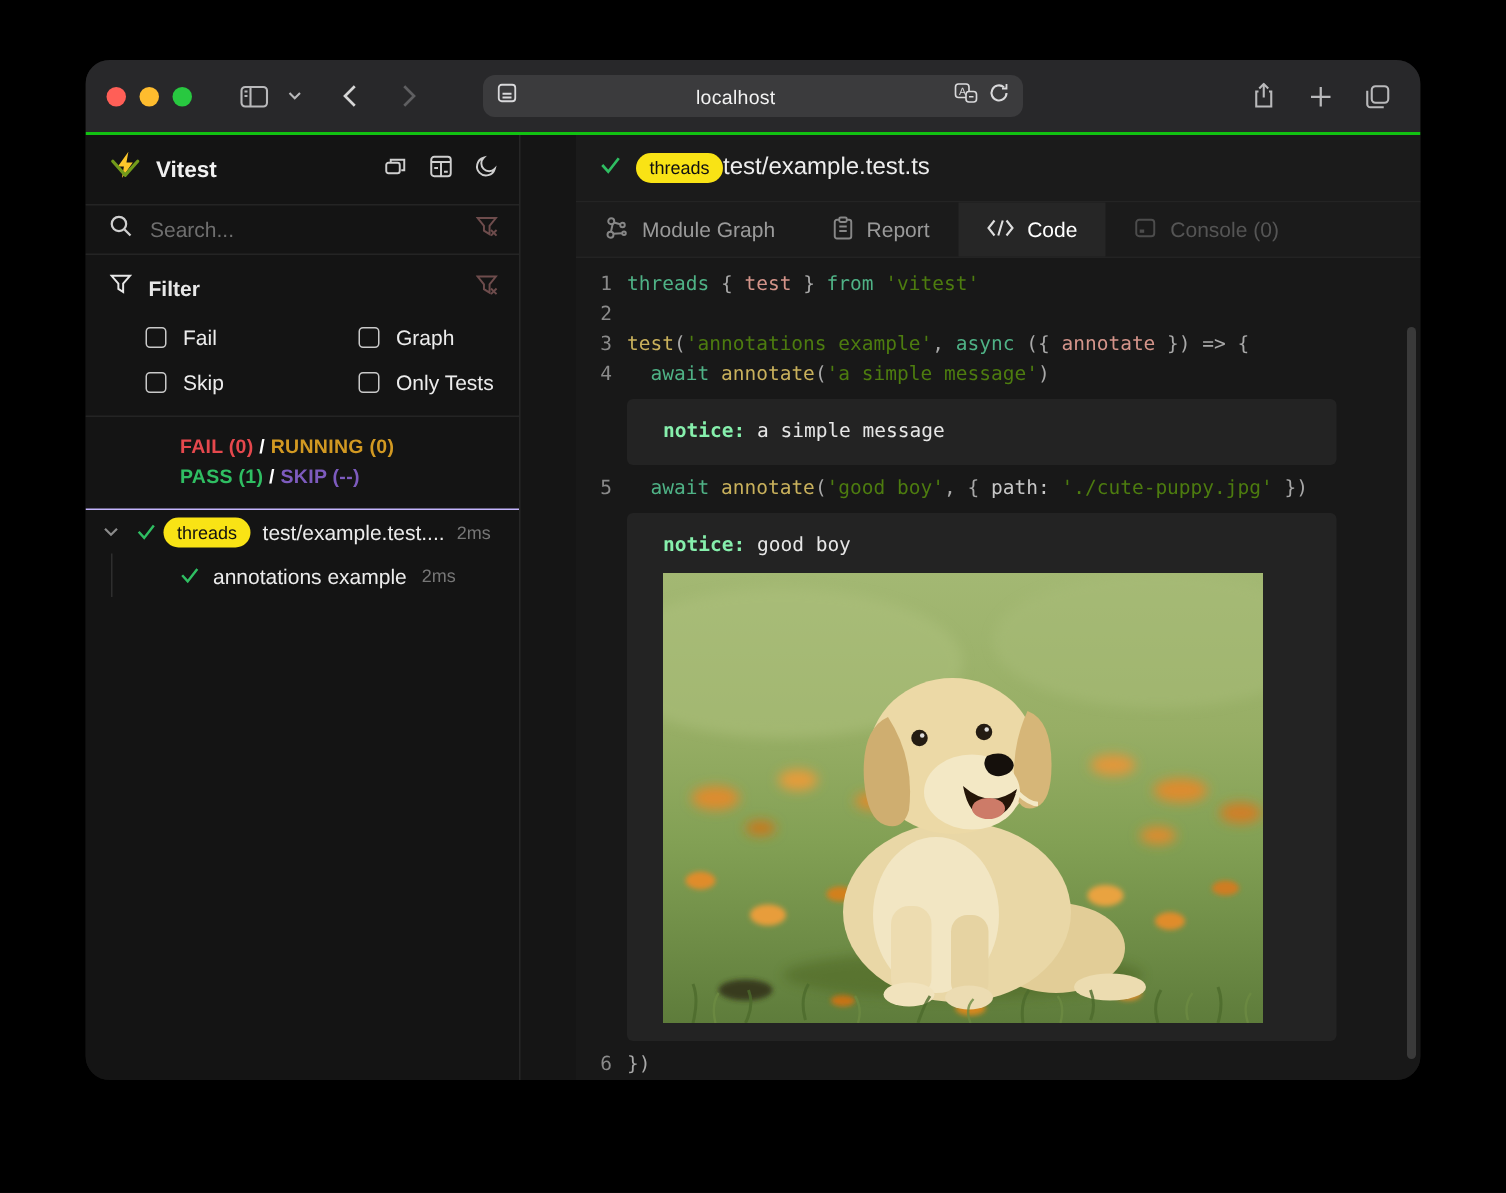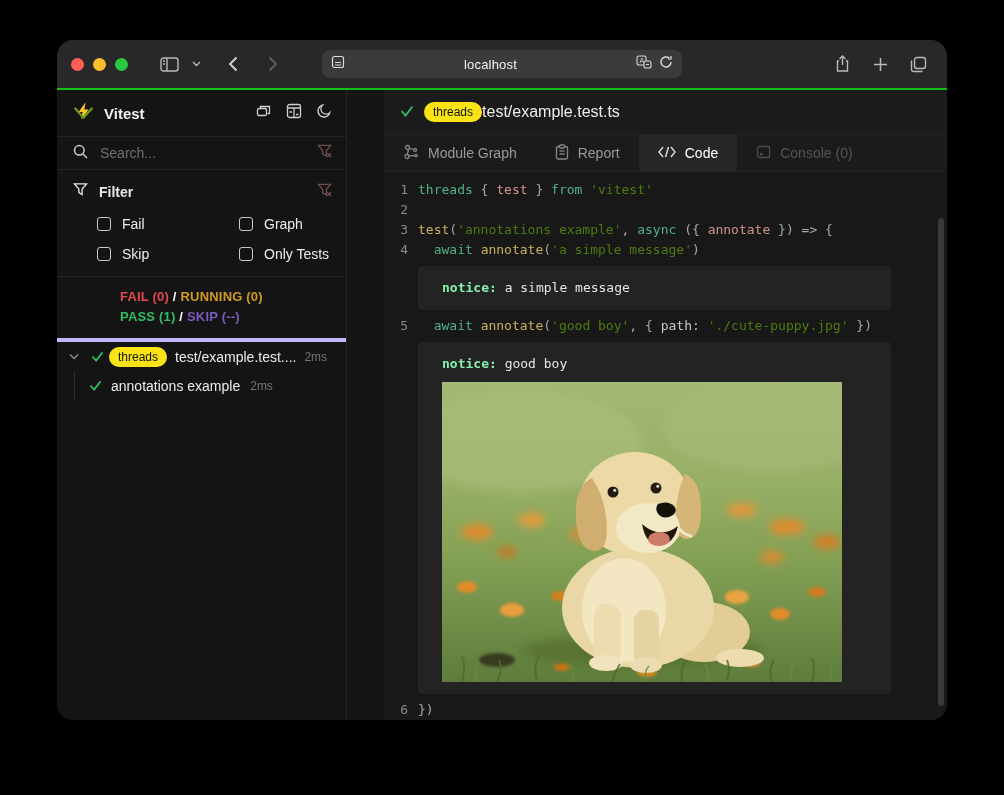--- a/index.html
+++ b/index.html
@@ -42,26 +42,26 @@
   .sb-search input { flex:1; background:transparent; border:none; outline:none;
     color:#cfcfcf; font-size:14px; margin-left:12px; font-family:"Liberation Sans",sans-serif; }
   .sb-search input::placeholder { color:#6f6f6f; }
   .filterx { color:#6e4c4c; }
   .sb-filter { padding:12px 14px 14px 16px; border-bottom:1px solid #242424; }
   .filter-head { display:flex; align-items:center; color:#e8e8e8; }
   .filter-label { font-size:14px; font-weight:700; margin-left:11px; }
   .filter-grid { display:grid; grid-template-columns:142px 1fr; row-gap:14px; margin-top:15px; }
   .chk { display:flex; align-items:center; gap:11px; font-size:14px; color:#ececec; cursor:default;padding-left:24px; }
   .chk .box { width:14px; height:14px; border:1.5px solid #c9c9c9; border-radius:3px; background:transparent; flex:none; }
-  .sb-stats { padding:10px 14px 11px 63px; border-bottom:4px solid #c4b5fd;
+  .sb-stats { padding:10px 14px 11px 63px; border-bottom:1px solid #c4b5fd;
     font-size:13px; font-weight:700; line-height:20px; letter-spacing:.2px; }
   .tree { flex:1; overflow:hidden; }
   .tree-row { height:29px; display:flex; align-items:center; font-size:14px; color:#ececec; position:relative; }
   .tree-row.file { padding-left:6px; }
-  .tree-row.case { padding-left:28px; }
+  .tree-row.case { padding-left:59px; }
   .guide { position:absolute; left:17px; top:0; bottom:0; width:1px; background:#2e2e2e; }
   .pill { background:#f9e315; color:#111; font-size:12px; line-height:1;
     padding:4px 9px 4px; border-radius:999px; font-weight:500; }
   .tree-name { margin-left:8px; white-space:nowrap; }
   .tree-time { margin-left:8px; color:#767676; font-size:12px; }
   .case .tree-time { margin-left:10px; }
   .chev { color:#8a8a8a; display:flex; width:22px; justify-content:center; }
   .check { display:flex; width:24px; justify-content:center; flex:none; }
   .case .check { width:20px; margin-right:2px; }
 

